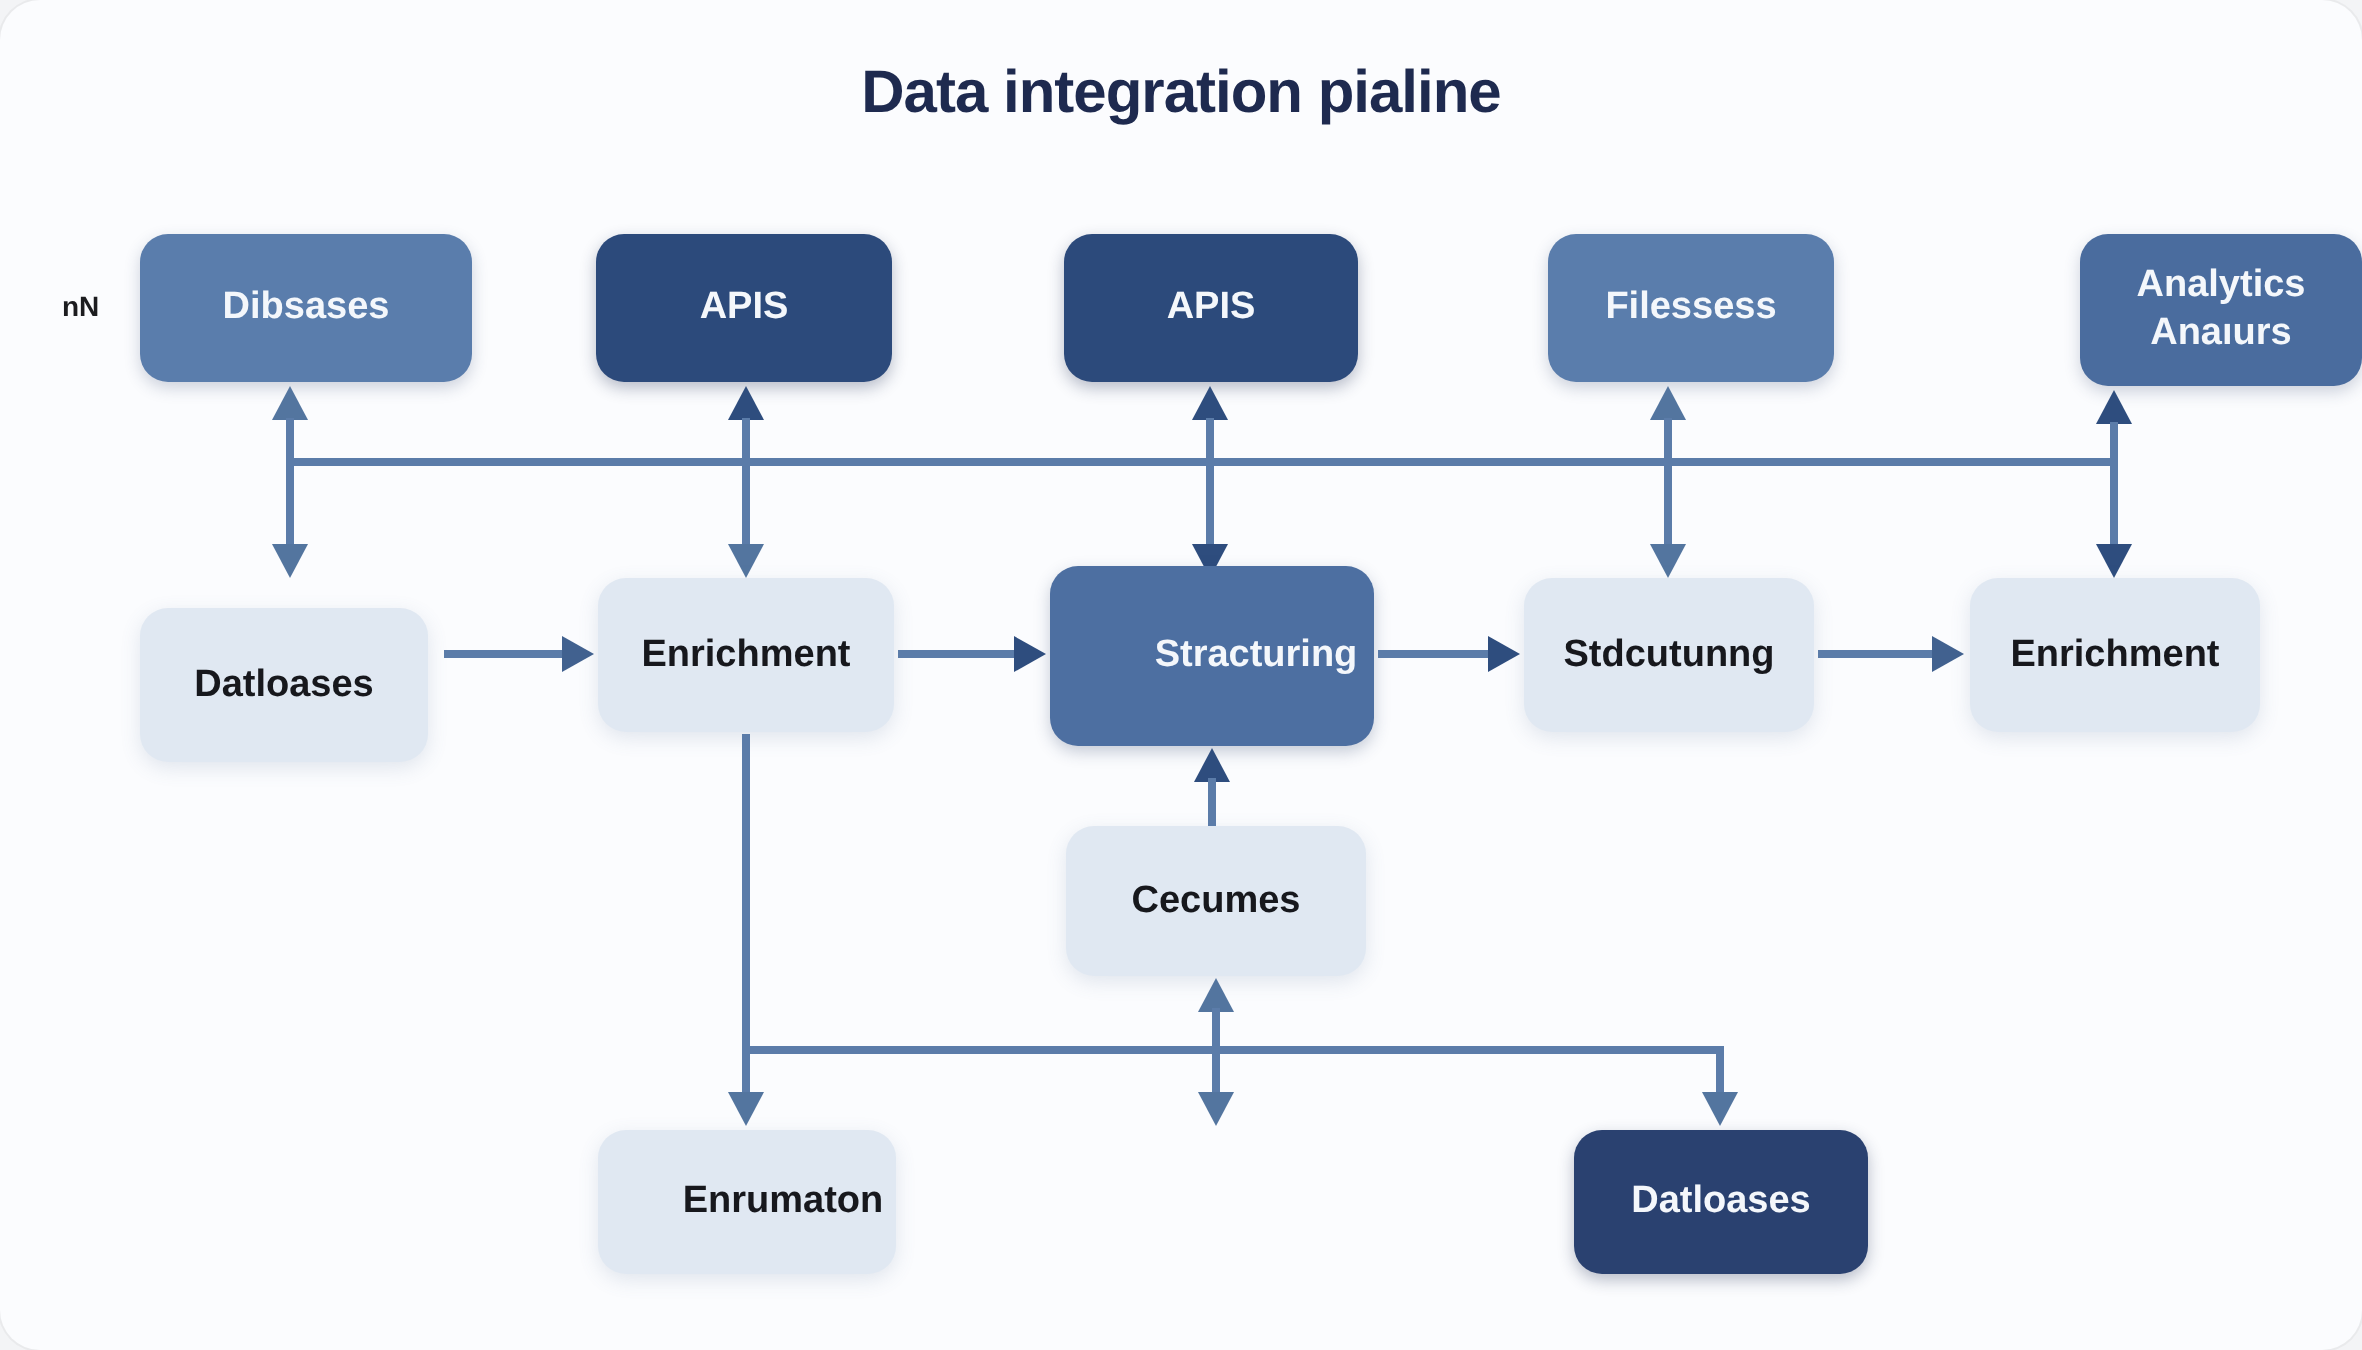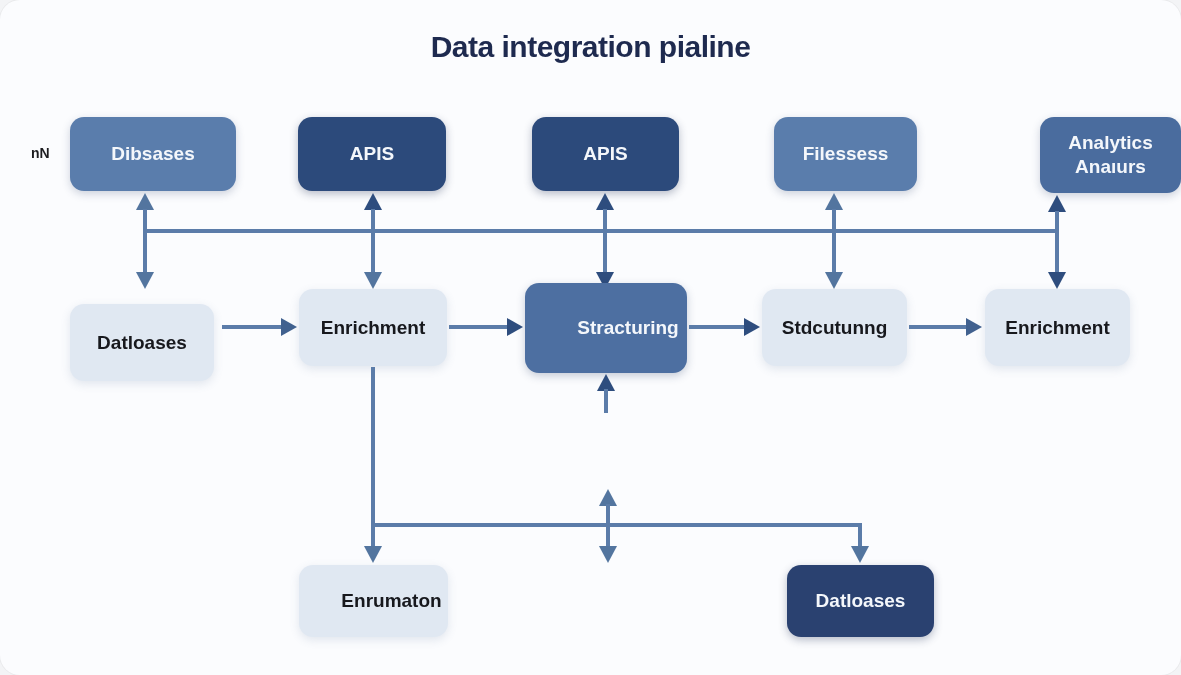--- a/index.html
+++ b/index.html
@@ -116,20 +116,21 @@
 
   <div class="hline" style="left:449px; top:325px; width:59px;"></div>
   <div class="tri tri-right dark" style="left:507px; top:318px;"></div>
 
   <div class="hline" style="left:689px; top:325px; width:56px;"></div>
   <div class="tri tri-right dark" style="left:744px; top:318px;"></div>
 
   <div class="hline" style="left:909px; top:325px; width:58px;"></div>
   <div class="tri tri-right" style="left:966px; top:318px;"></div>
 
+  <div class="node light" style="left:533px; top:413px; width:150px; height:75px;">Cecumes</div>
 
   <div class="tri tri-up dark" style="left:597px; top:374px;"></div>
   <div class="vline" style="left:604px; top:389px; height:24px;"></div>
 
   <div class="vline" style="left:371px; top:367px; height:180px;"></div>
   <div class="hline" style="left:371px; top:523px; width:491px;"></div>
   <div class="tri tri-down" style="left:364px; top:546px;"></div>
 
   <div class="tri tri-up" style="left:599px; top:489px;"></div>
   <div class="vline" style="left:606px; top:504px; height:43px;"></div>

